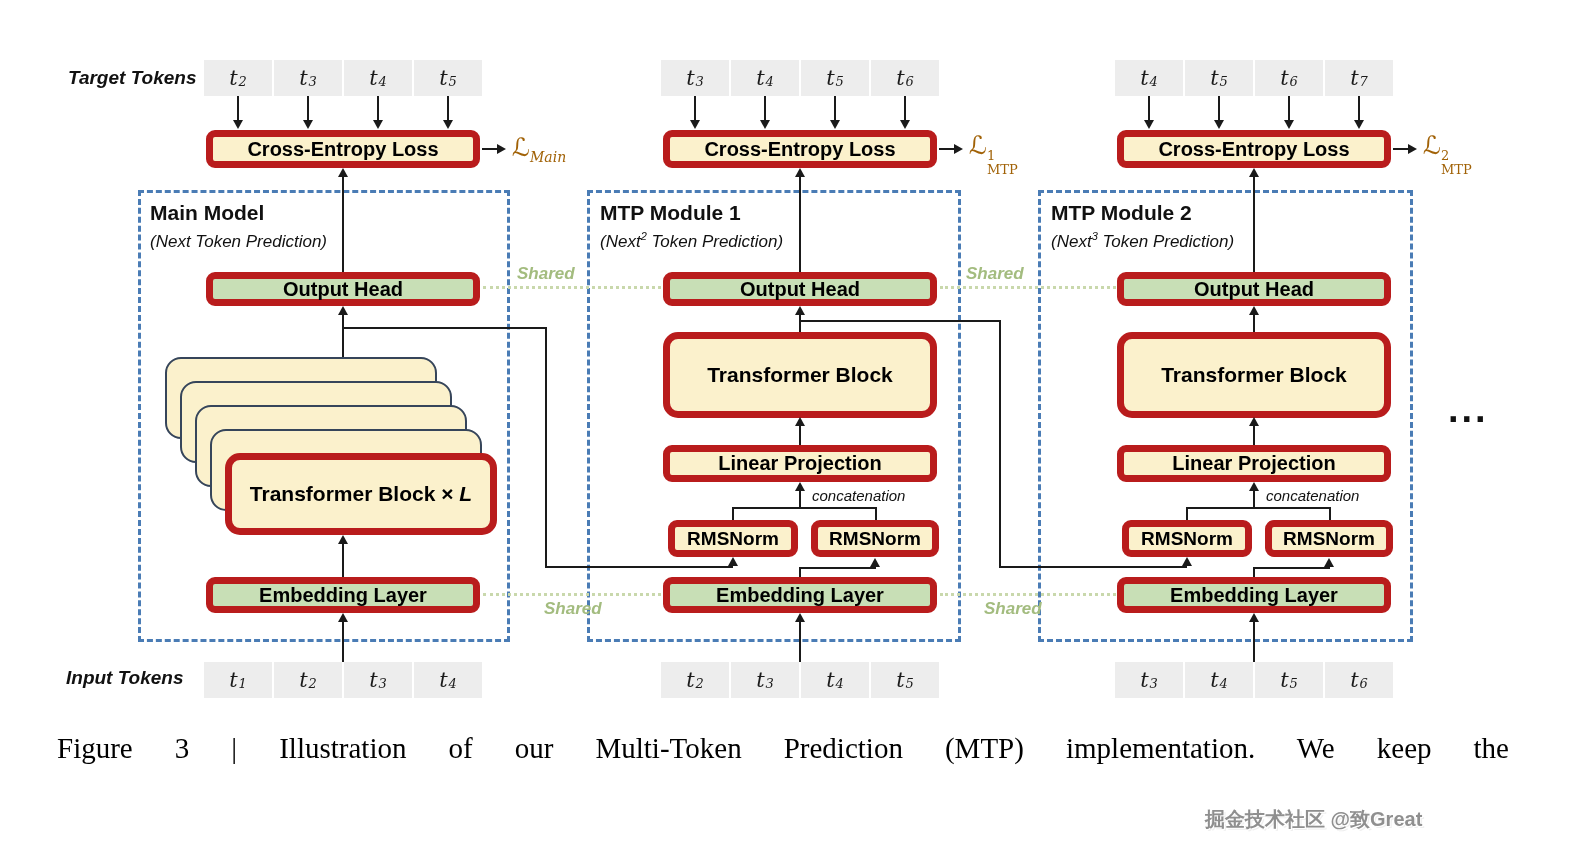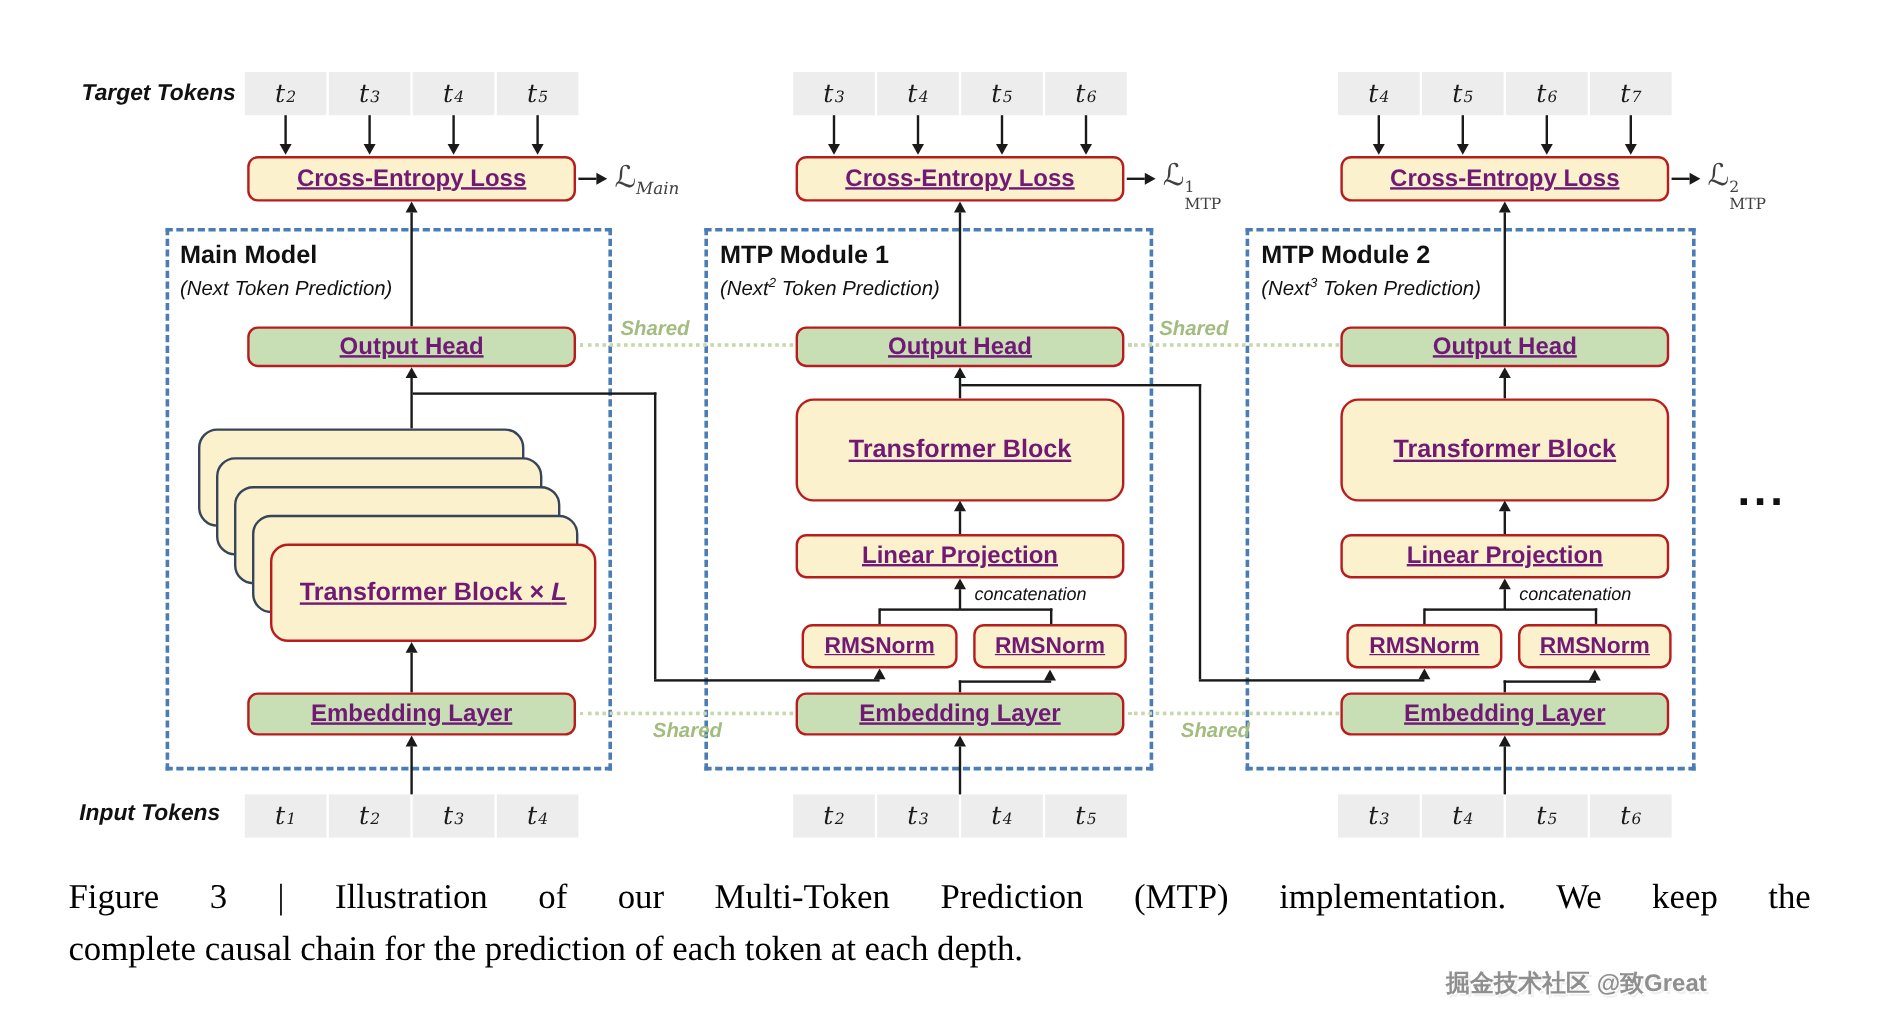--- a/index.html
+++ b/index.html
@@ -1,21 +1,21 @@
 <!DOCTYPE html>
 <html><head>
 <meta charset="utf-8">
 <style>
   html,body{margin:0;padding:0;background:#fff;}
   #canvas{position:relative;width:1580px;height:862px;background:#ffffff;overflow:hidden;
           font-family:"Liberation Sans",sans-serif;color:#111;}
   
-  .box{position:absolute;box-sizing:border-box;border:2px solid #b91c1c;border-radius:9px;
+  .box{position:absolute;box-sizing:border-box;border:7px solid #b91c1c;border-radius:9px;
        display:flex;align-items:center;justify-content:center;
-       font-size:20px;font-weight:600;color:#701a75;white-space:pre;text-decoration:underline;}
+       font-size:20px;font-weight:600;color:#000000;white-space:pre;}
   .yellow{background:#FBF1CC;}
   .green{background:#C8DFB6;}
   .tb{border-radius:15px;}
   .stackbox{position:absolute;box-sizing:border-box;border:2px solid #36455A;border-radius:16px;
             background:#FBF1CC;width:272px;height:82px;}
   
   .token-row{position:absolute;display:flex;gap:2px;}
   .token{width:68px;height:36px;background:#EDEDED;display:flex;align-items:center;justify-content:center;
          font-family:"DejaVu Serif","Liberation Serif",serif;font-style:italic;font-size:21px;color:#1a1a1a;}
   .token sub{font-size:13px;margin-left:1px;transform:translateY(3px);}
@@ -28,21 +28,21 @@
   .ah.right{border-top:5px solid transparent;border-bottom:5px solid transparent;border-left:9px solid #1a1a1a;}
   
   .frame{position:absolute;box-sizing:border-box;border:3px dashed #4A7CB5;background:transparent;}
   .module-title{position:absolute;font-size:21px;font-weight:700;color:#111;}
   .module-sub{position:absolute;font-size:17px;font-style:italic;color:#111;white-space:pre;}
   .module-sub sup{font-size:11px;}
   
   .dotline{position:absolute;border-top:3px dotted #C9D8AC;height:0;}
   .shared{position:absolute;font-size:17px;font-style:italic;font-weight:600;color:#A3BC7F;}
   
-  .loss{position:absolute;font-family:"DejaVu Serif","DejaVu Sans",serif;font-size:25px;font-style:italic;color:#404040;}
+  .loss{position:absolute;font-family:"DejaVu Serif","DejaVu Sans",serif;font-size:25px;font-style:italic;color:#a16207;}
   .loss .sym{font-style:normal;}
   .loss .subinline{font-size:14px;font-style:italic;}
   .supsub{display:inline-flex;flex-direction:column;align-items:flex-start;vertical-align:-6px;
           line-height:1.05;font-size:13px;font-style:normal;}
   .concat{position:absolute;font-size:15px;font-style:italic;color:#111;}
   .side-label{position:absolute;font-size:19px;font-style:italic;font-weight:600;color:#111;}
   .ellipsis{position:absolute;font-size:38px;font-weight:700;letter-spacing:3px;color:#111;}
   
   .caption{position:absolute;left:57px;top:727px;width:1452px;
            font-family:"Liberation Serif",serif;font-size:29px;color:#000;line-height:43px;}
@@ -310,18 +310,17 @@
     <span class="token">
         <i>t</i>
         <sub>6</sub>
       </span>
   </div>
 
   <div class="ellipsis" style="left:1448px;top:388px">...</div>
 
   <div class="caption">
     <div class="l1">Figure 3 | Illustration of our Multi-Token Prediction (MTP) implementation.  We keep the</div>
-    <div class="l2">complete causal chain for the prediction of each token at each depth.</div>
   </div>
 
   <div class="wm1" style="left:1205px;top:806px">掘金技术社区 @致Great</div>
 
 </div>
 
 </body></html>

